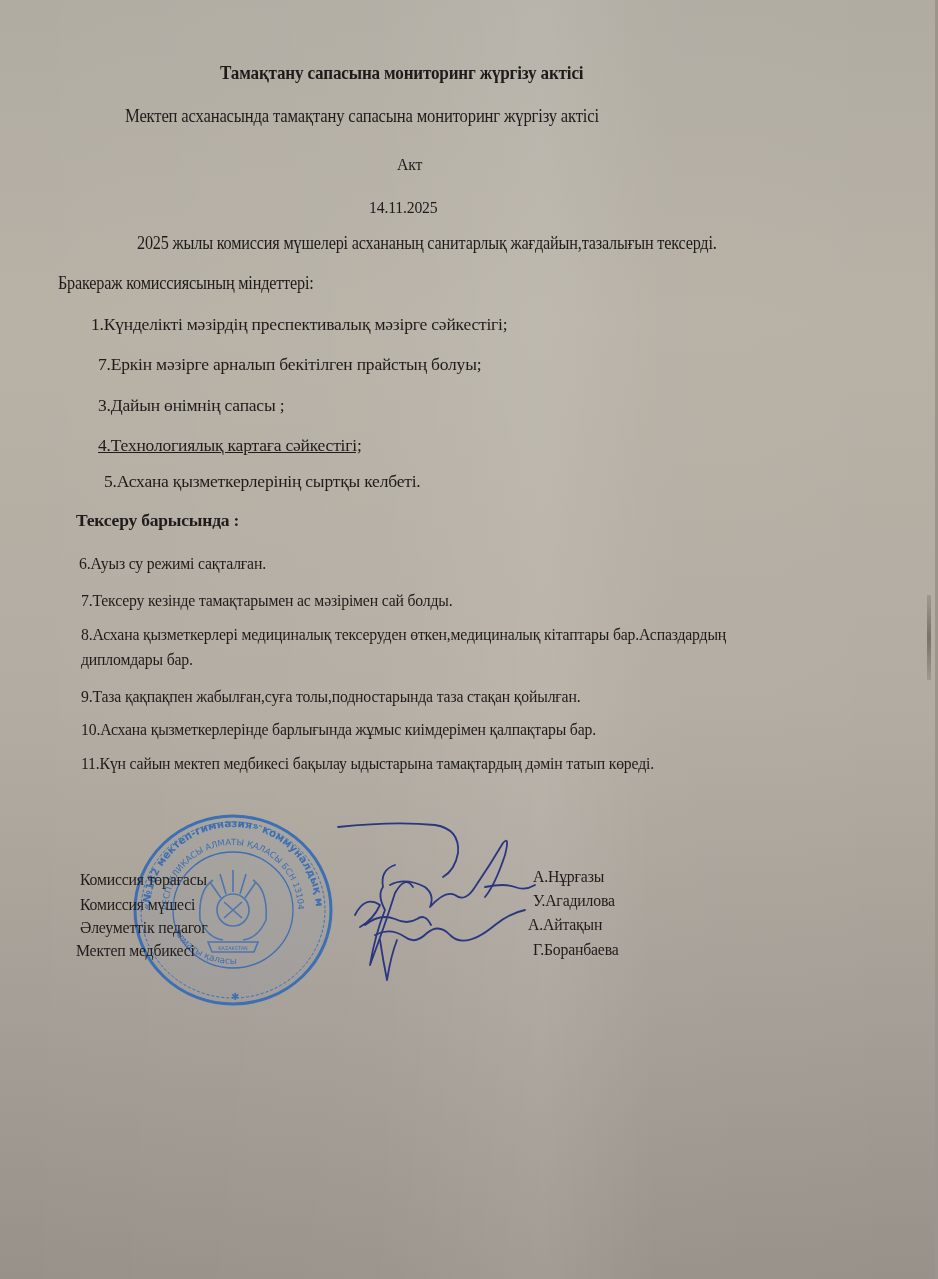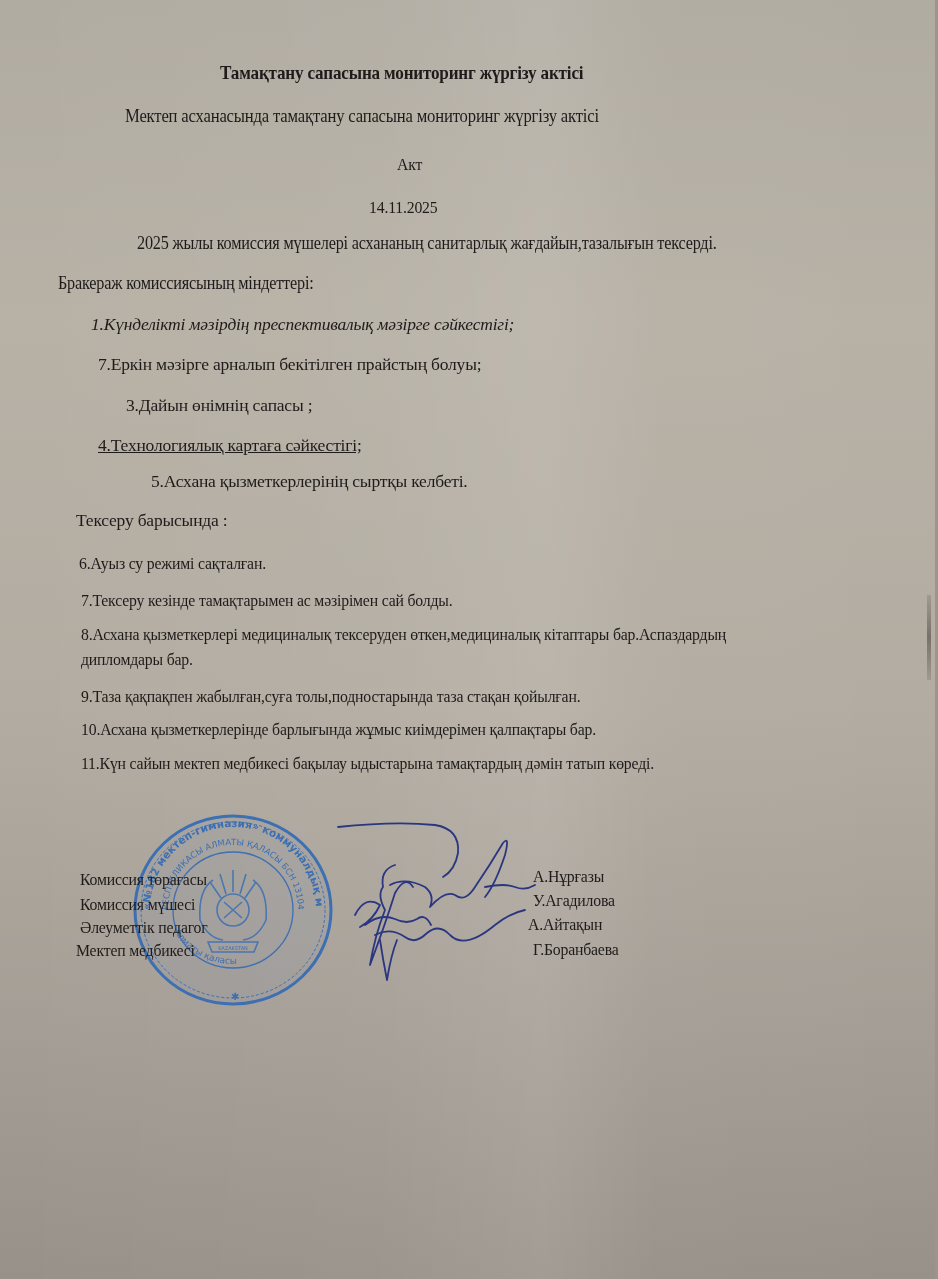--- a/index.html
+++ b/index.html
@@ -17,46 +17,46 @@
   .edge-line {
     position: absolute; right: 0; top: 0; width: 3px; height: 1279px;
     background: #9b958c;
   }
   .edge-mark {
     position: absolute; left: 927px; top: 595px; width: 4px; height: 85px;
     background: linear-gradient(180deg, rgba(80,75,70,0.2), rgba(70,65,60,0.55), rgba(80,75,70,0.2));
   }
   .t { position: absolute; white-space: nowrap; font-size: 17.5px; letter-spacing: -0.2px; }
   .title { font-weight: bold; font-size: 19px; }
-  .bold { font-weight: normal; }
+  .bold { font-weight: bold; }
   .cond { transform-origin: left center; transform: scaleX(0.9); }
   .sig-block .t { font-size: 17.5px; }
   svg { position: absolute; }
 </style>
 </head>
 <body>
 
 <div class="sheen"></div>
 <div class="edge-line"></div>
 <div class="edge-mark"></div>
 
 <div>
   <div class="t title cond" style="left:220px; top:62px;">Тамақтану сапасына мониторинг жүргізу актісі</div>
   <div class="t cond" style="left:125px; top:106px; font-size:18.5px;">Мектеп асханасында тамақтану сапасына мониторинг жүргізу актісі</div>
   <div class="t cond" style="left:397px; top:154px;">Акт</div>
   <div class="t cond" style="left:369px; top:197px;">14.11.2025</div>
   <div class="t cond" style="left:137px; top:233px; font-size:18px;">2025  жылы комиссия мүшелері асхананың санитарлық жағдайын,тазалығын тексерді.</div>
   <div class="t cond" style="left:58px; top:273px; font-size:18px;">Бракераж комиссиясының міндеттері:</div>
 
   <div>
-    <div class="t" style="left:91px; top:314px;font-style:italic;">1.Күнделікті мәзірдің преспективалық мәзірге сәйкестігі;</div>
+    <div class="t" style="left:91px; top:314px;">1.Күнделікті мәзірдің преспективалық мәзірге сәйкестігі;</div>
     <div class="t" style="left:98px; top:354px;">7.Еркін мәзірге арналып бекітілген прайстың болуы;</div>
-    <div class="t" style="left:98px; top:395px;margin-left:28px;">3.Дайын өнімнің сапасы ;</div>
+    <div class="t" style="left:98px; top:395px;">3.Дайын өнімнің сапасы ;</div>
     <div class="t" style="left:98px; top:435px;text-decoration:underline;">4.Технологиялық картаға сәйкестігі;</div>
-    <div class="t" style="left:104px; top:471px;margin-left:47px;">5.Асхана қызметкерлерінің сыртқы келбеті.</div>
+    <div class="t" style="left:104px; top:471px;">5.Асхана қызметкерлерінің сыртқы келбеті.</div>
   </div>
 
   <div class="t bold" style="left:76px; top:510px; font-size:17.5px;">Тексеру барысында :</div>
 
   <div>
     <div class="t cond" style="left:79px; top:553px;">6.Ауыз су режимі сақталған.</div>
     <div class="t cond" style="left:81px; top:590px;">7.Тексеру кезінде тамақтарымен ас мәзірімен сай болды.</div>
     <div class="t cond" style="left:81px; top:624px;">8.Асхана қызметкерлері медициналық тексеруден өткен,медициналық кітаптары бар.Аспаздардың</div>
     <div class="t cond" style="left:81px; top:649px;">дипломдары бар.</div>
     <div class="t cond" style="left:81px; top:686px;">9.Таза қақпақпен жабылған,суға толы,подностарында таза стақан  қойылған.</div>

